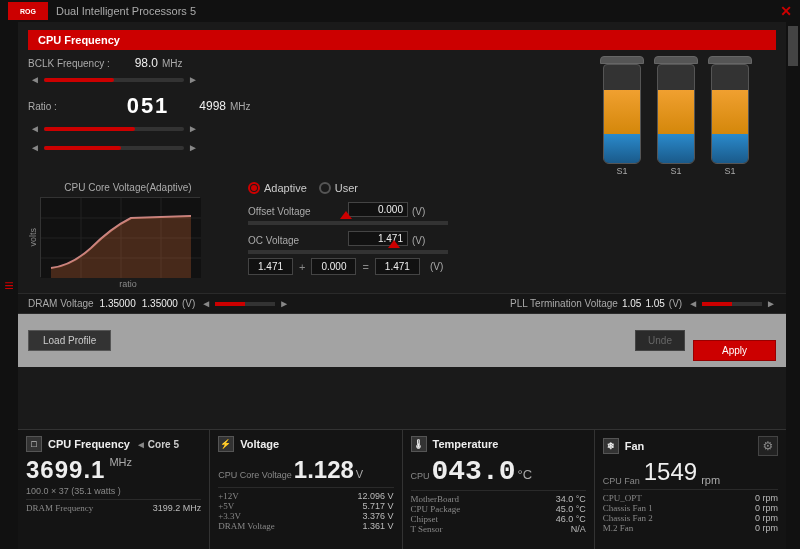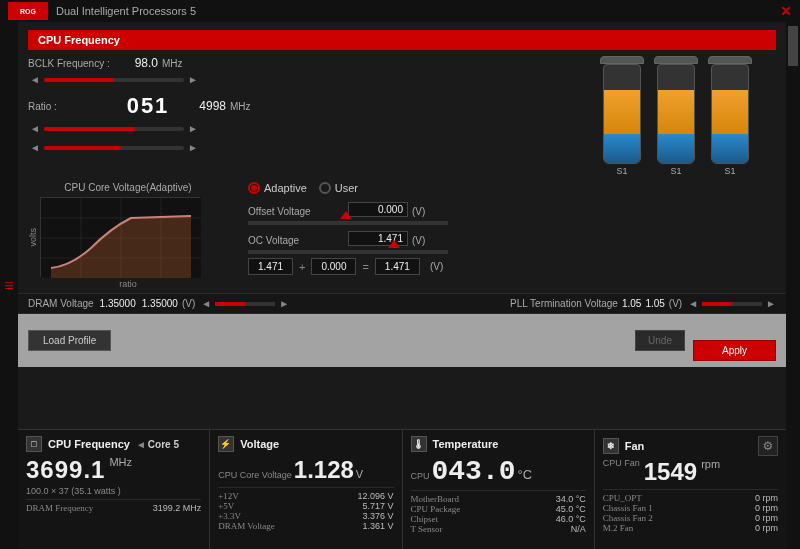--- a/index.html
+++ b/index.html
@@ -879,23 +879,23 @@
       <div class="bottom-section">
         <div style="display:flex; align-items:center;">
           <div class="bottom-section-header" style="flex:1; margin-bottom:0;">
             <div class="section-icon">
               <span>❄</span>
             </div>
             <span>Fan</span>
           </div>
           <div class="gear-btn">⚙</div>
         </div>
-        <div style="display:flex; align-items:flex-start; gap:4px; margin-top:2px;">
+        <div style="display:flex; align-items:flex-end; gap:4px; margin-top:2px;">
           <span class="sub-label">CPU Fan</span>
-          <span style="font-size:24px; color:#eee; font-weight:bold;">1549</span>
+          <span style="font-size:24px; color:#eee; font-weight:normal;">1549</span>
           <span class="value-unit">rpm</span>
         </div>
         <div class="divider-line"></div>
         <div style="display:flex; justify-content:space-between;">
           <span class="detail-label">CPU_OPT</span>
           <span class="detail-value">0 rpm</span>
         </div>
         <div style="display:flex; justify-content:space-between;">
           <span class="detail-label">Chassis Fan 1</span>
           <span class="detail-value">0 rpm</span>

